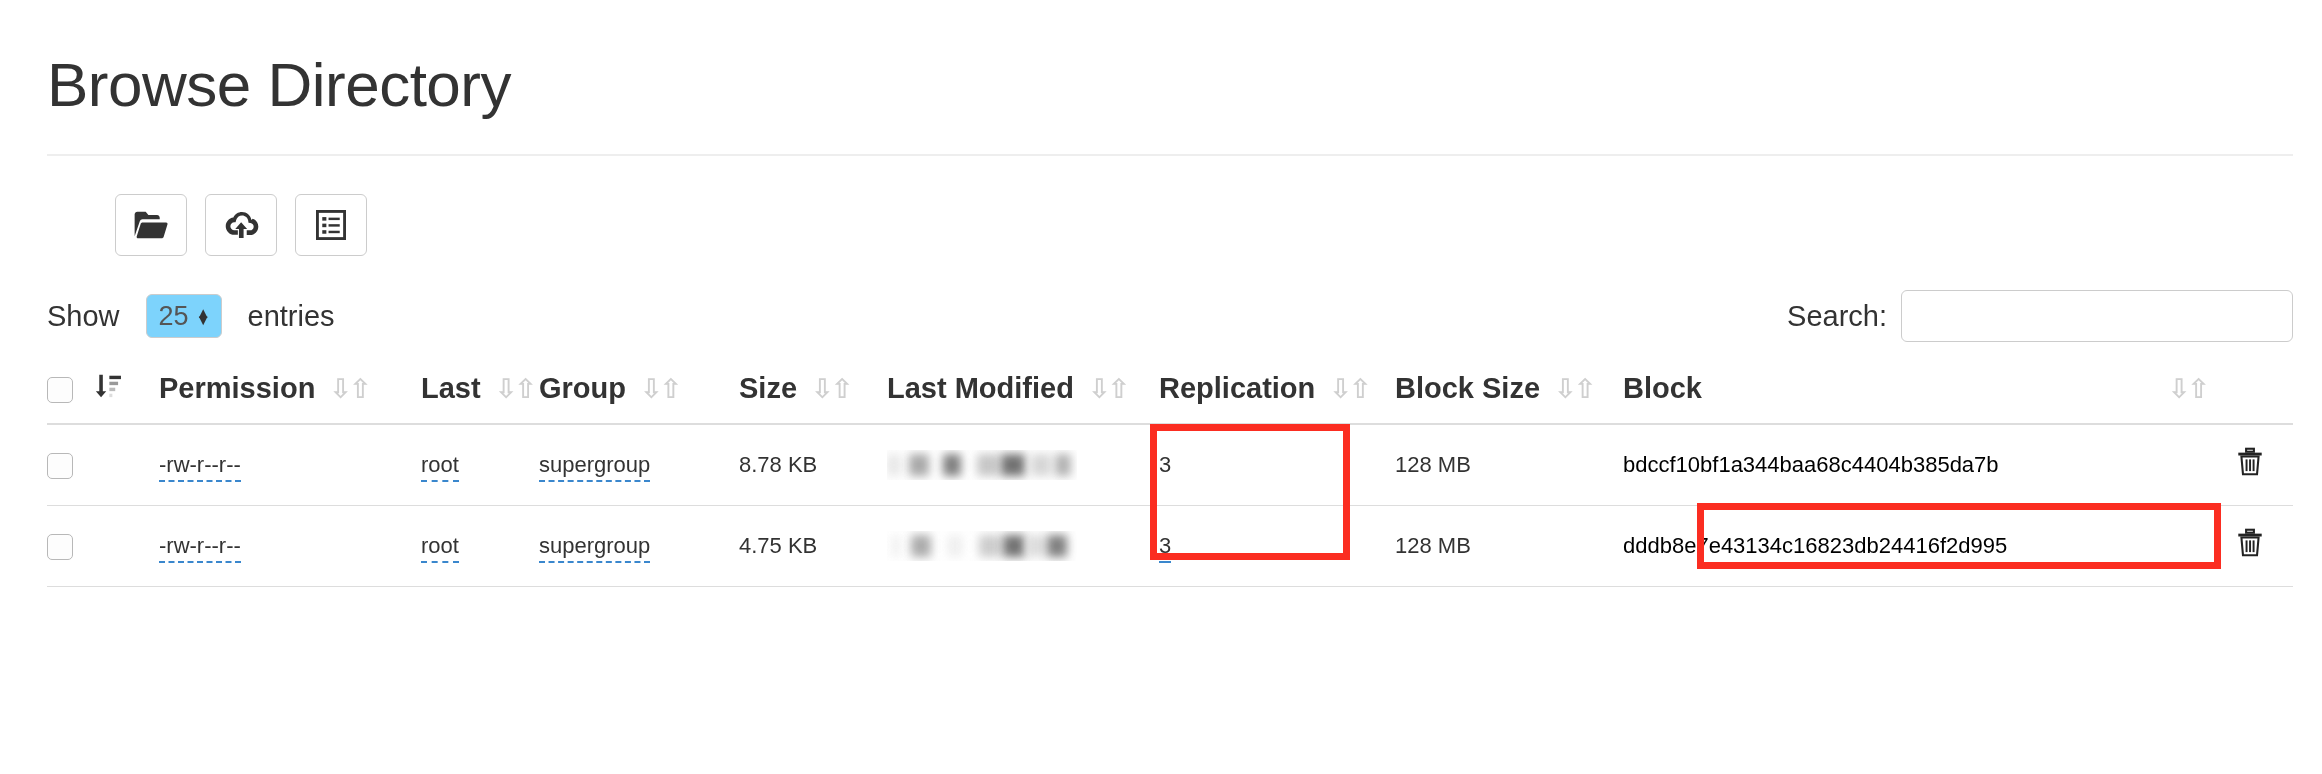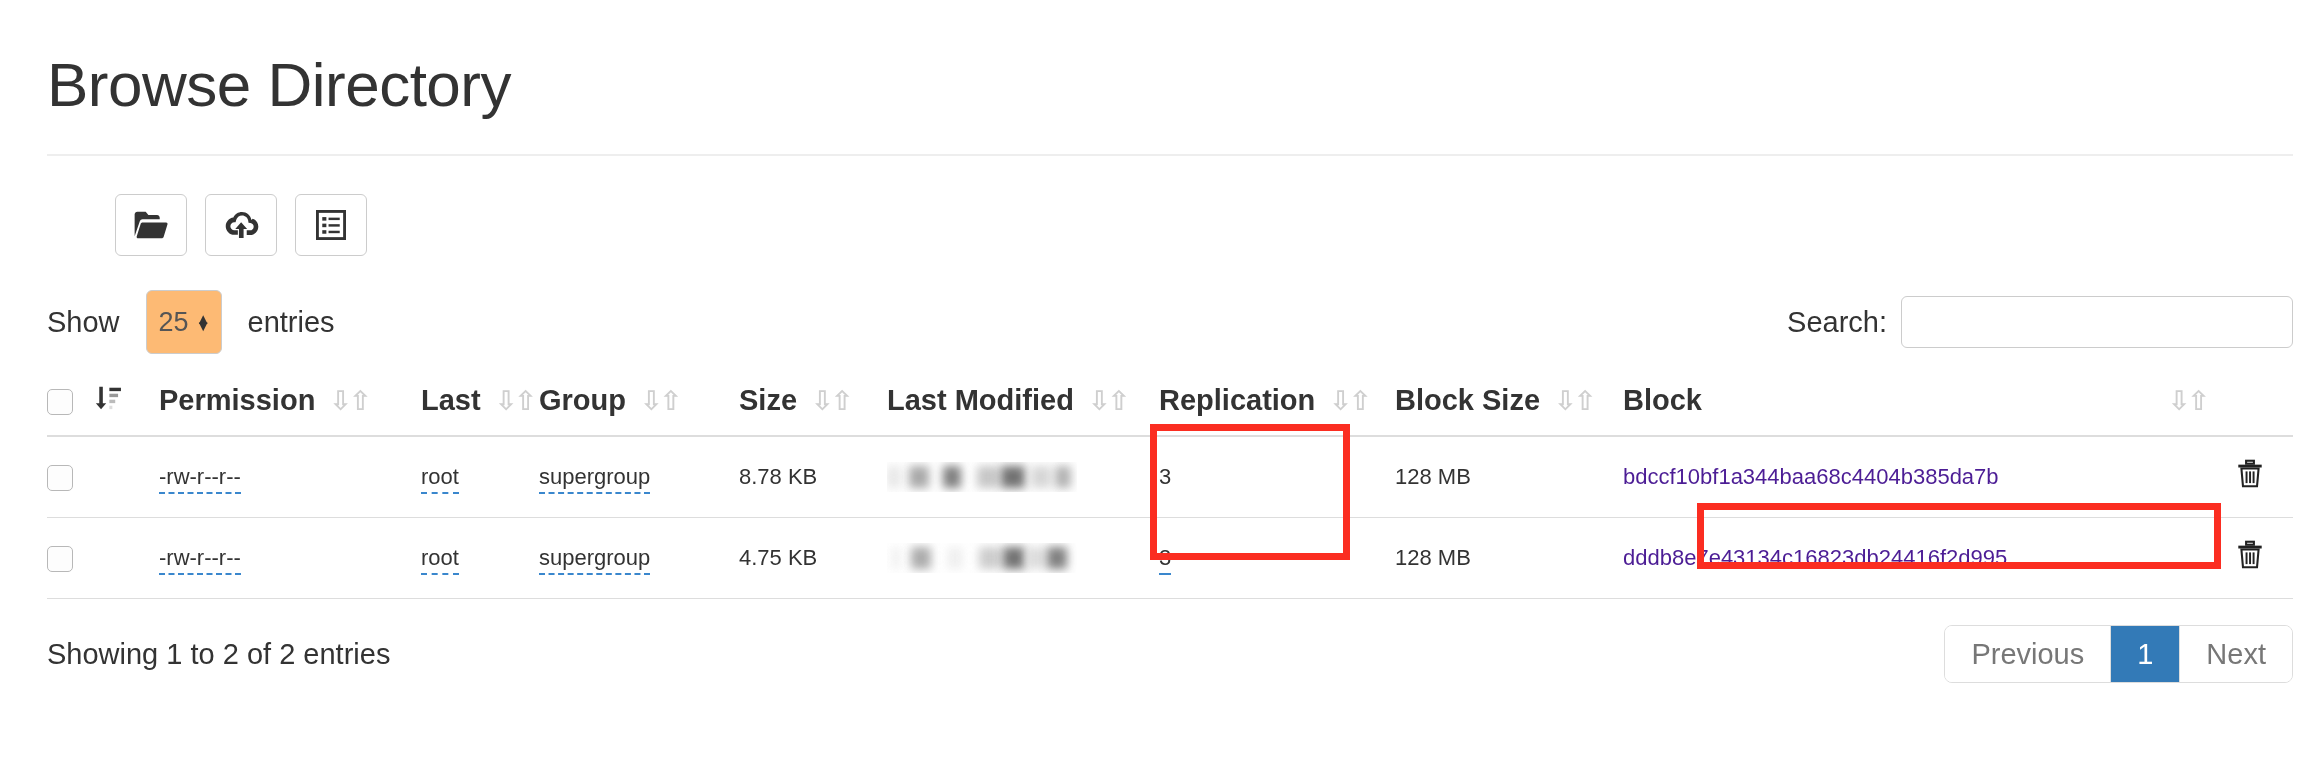--- a/index.html
+++ b/index.html
@@ -115,25 +115,25 @@
   .length-control {
     display: flex;
     align-items: center;
     font-size: 29px;
     color: #333333;
     gap: 26px;
   }
   .length-select {
     position: relative;
     width: 76px;
-    height: 64px;
+    height: 44px;
     box-sizing: border-box;
     border: 1px solid #cccccc;
     border-radius: 6px;
-    background: #fdba74;
+    background: #7dd3fc;
     display: flex;
     align-items: center;
     padding-left: 12px;
     font-size: 27px;
     color: #555555;
     cursor: pointer;
   }
   .spinner-arrows {
     position: absolute;
     right: 10px;
@@ -234,21 +234,21 @@
     display: inline-flex;
     align-items: center;
   }
 
   .editable {
     border-bottom: 2px dashed #3a87cd;
     padding-bottom: 3px;
     cursor: pointer;
   }
   .name-link {
-    color: #4c1d95;
+    color: #000000;
     text-decoration: none;
     cursor: pointer;
   }
 
   
   .redacted {
     display: inline-block;
     height: 30px;
     width: 190px;
     position: relative;
@@ -550,26 +550,18 @@
                   <rect x="9.3" y="9" width="1.5" height="9" fill="#222"></rect>
                   <rect x="12" y="9" width="1.5" height="9" fill="#222"></rect>
                 </svg>
               </span>
             </button>
           </td>
         </tr>
       </tbody>
     </table>
 
-    <div class="table-footer">
-      <div class="footer-info">Showing 1 to 2 of 2 entries</div>
-      <div class="pagination">
-        <div class="page-btn">Previous</div>
-        <div class="page-btn active">1</div>
-        <div class="page-btn">Next</div>
-      </div>
-    </div>
 
   </div>
 
   <div class="annot" id="annot-replication"></div>
   <div class="annot" id="annot-name"></div>
 </div>
 
 </body></html>

